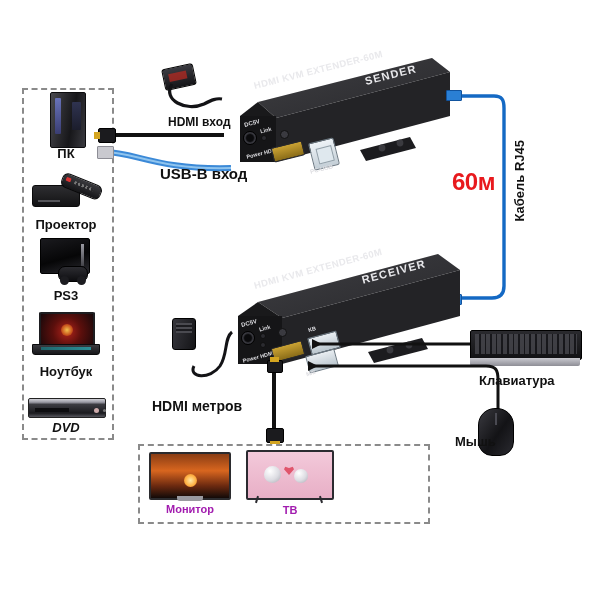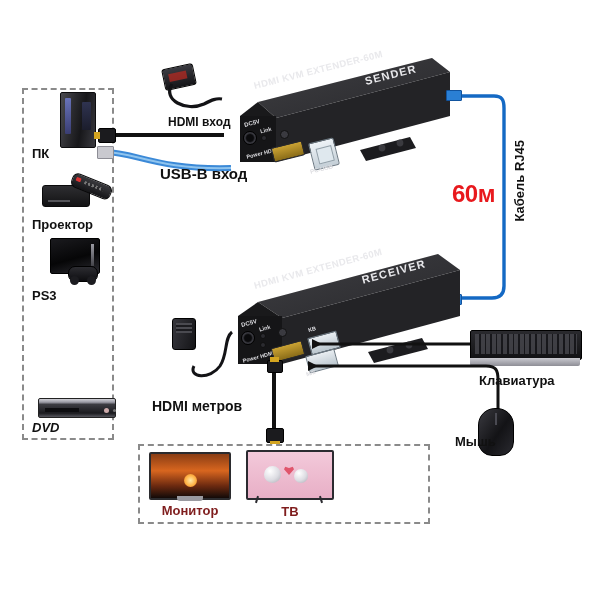--- a/index.html
+++ b/index.html
@@ -5,21 +5,21 @@
   html,body{margin:0;padding:0;background:#ffffff;}
   body{width:600px;height:600px;position:relative;overflow:hidden;
        font-family:"Liberation Sans","DejaVu Sans",sans-serif;}
   #stage{position:absolute;inset:0;width:600px;height:600px;}
 
   .lbl{position:absolute;color:#111;font-weight:bold;white-space:nowrap;}
 
   
   #src-box{position:absolute;left:22px;top:88px;width:88px;height:348px;
            border:2px dashed #8a8a8a;background:#fff;}
-  .src-item{position:absolute;left:32px;width:88px;}
+  .src-item{position:absolute;left:22px;width:88px;text-align:center;}
   .src-img{height:54px;position:relative;margin:0 auto;width:80px;}
   .src-cap{font-size:13px;font-weight:bold;color:#111;line-height:14px;margin-top:1px;}
 
   
   .pc{position:absolute;left:24px;top:0;width:34px;height:54px;border-radius:2px;
       background:linear-gradient(100deg,#4b4b50 0%,#2a2a2e 35%,#17171a 60%,#3a3a40 100%);
       border:1px solid #0c0c0e;}
   .pc:before{content:"";position:absolute;left:4px;top:5px;width:6px;height:36px;
       background:linear-gradient(#6d79c7,#3b3f7a);border-radius:1px;opacity:.9;}
   .pc:after{content:"";position:absolute;right:4px;top:9px;width:9px;height:28px;
@@ -71,31 +71,31 @@
   
   .ext{position:absolute;}
 
   
   .cab{position:absolute;background:#111;}
 
   
   #lbl-hdmi-in{left:120px;top:115px;font-size:12px;margin-left:48px;}
   #lbl-usb-in{left:160px;top:165px;font-size:15px;}
   #lbl-hdmi-out{left:152px;top:398px;font-size:14px;}
-  #lbl-60m{left:452px;top:180px;font-size:24px;color:#e8191d;font-weight:bold;letter-spacing:-.5px;}
+  #lbl-60m{left:452px;top:168px;font-size:24px;color:#e8191d;font-weight:bold;letter-spacing:-.5px;}
   #lbl-rj45{left:512px;top:140px;font-size:13px;writing-mode:vertical-rl;text-orientation:mixed;
             transform:rotate(180deg);transform-origin:center;}
   #lbl-keyboard{left:479px;top:373px;font-size:13px;}
   #lbl-mouse{left:455px;top:434px;font-size:13px;}
 
   
   #disp-box{position:absolute;left:138px;top:444px;width:288px;height:76px;
             border:2px dashed #8a8a8a;background:#fff;}
   .disp{position:absolute;text-align:center;}
-  .disp-cap{font-size:13px;font-weight:bold;color:#7f1d1d;margin-top:1px;}
+  .disp-cap{font-size:11px;font-weight:bold;color:#a21caf;margin-top:1px;}
 
   .mon{position:absolute;left:0;top:0;width:78px;height:44px;border:2px solid #2b2b2e;
        border-radius:2px;background:linear-gradient(#8a3d14 0%,#d8661f 38%,#6d2a10 72%,#120a08 100%);}
   .mon:after{content:"";position:absolute;left:50%;top:46%;width:13px;height:13px;margin-left:-6px;
        border-radius:50%;background:radial-gradient(circle,#ffe9a8 0%,#ffb347 55%,#e0791f 100%);}
   .mon-stand{position:absolute;left:50%;top:44px;width:26px;height:5px;margin-left:-13px;
        background:#9a9aa0;border-radius:0 0 3px 3px;}
 
   .tv{position:absolute;left:0;top:0;width:84px;height:46px;border:2px solid #2b2b30;
       border-radius:2px;background:linear-gradient(#f3c9da,#e8afc6);}
@@ -159,20 +159,27 @@
   </div>
 
   <div class="src-item" style="top:234px;">
     <div class="src-img">
       <div class="ps3"></div>
         <div class="pad"></div>
     </div>
     <div class="src-cap">PS3</div>
   </div>
 
+  <div class="src-item" style="top:310px;">
+    <div class="src-img">
+      <div class="lap-scr"></div>
+        <div class="lap-base"></div>
+    </div>
+    <div class="src-cap">Ноутбук</div>
+  </div>
 
   <div class="src-item" style="top:382px;font-style:italic;">
     <div class="src-img" style="height:38px">
       <div class="dvd"></div>
     </div>
     <div class="src-cap">DVD</div>
   </div>
 
   <div class="cab" style="left:104px;top:133px;width:120px;height:4px;"></div>
   <div style="position:absolute;left:98px;top:128px;width:16px;height:13px;background:#1b1b1e;

